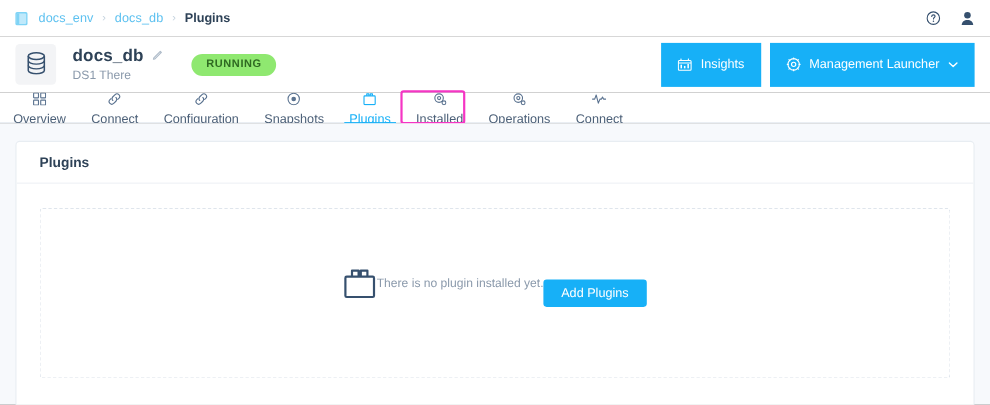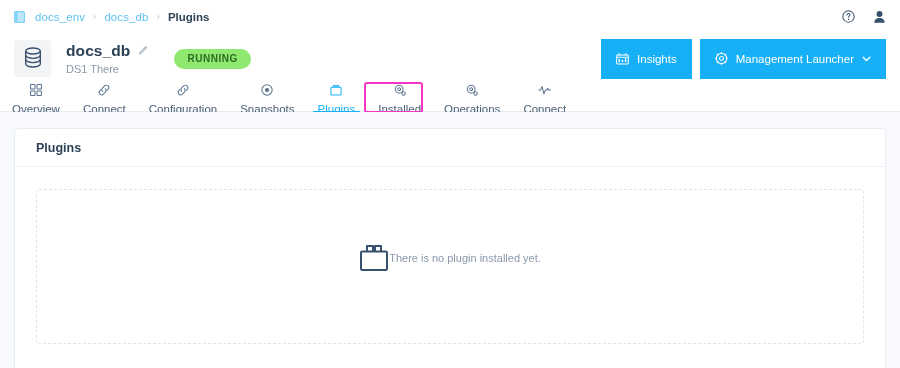--- a/index.html
+++ b/index.html
@@ -463,19 +463,20 @@
       <div class="card-body">
 
         <div class="empty-box">
           <span class="empty-icon">
             <svg width="30" height="29" viewBox="0 0 30 29">
               <rect x="2" y="8.5" width="26" height="18.5" rx="1.2" fill="none" stroke="#36506e" stroke-width="2"></rect>
               <path d="M8 8.5V3h6v5.5M16 8.5V3h6v5.5" fill="none" stroke="#36506e" stroke-width="2" stroke-linejoin="round"></path>
             </svg>
           </span>
           <div class="empty-text">There is no plugin installed yet.</div>
+          <button class="btn-add">Add Plugins</button>
         </div>
       </div>
 
     </div>
   </div>
 
 </div>
 
 </body></html>

